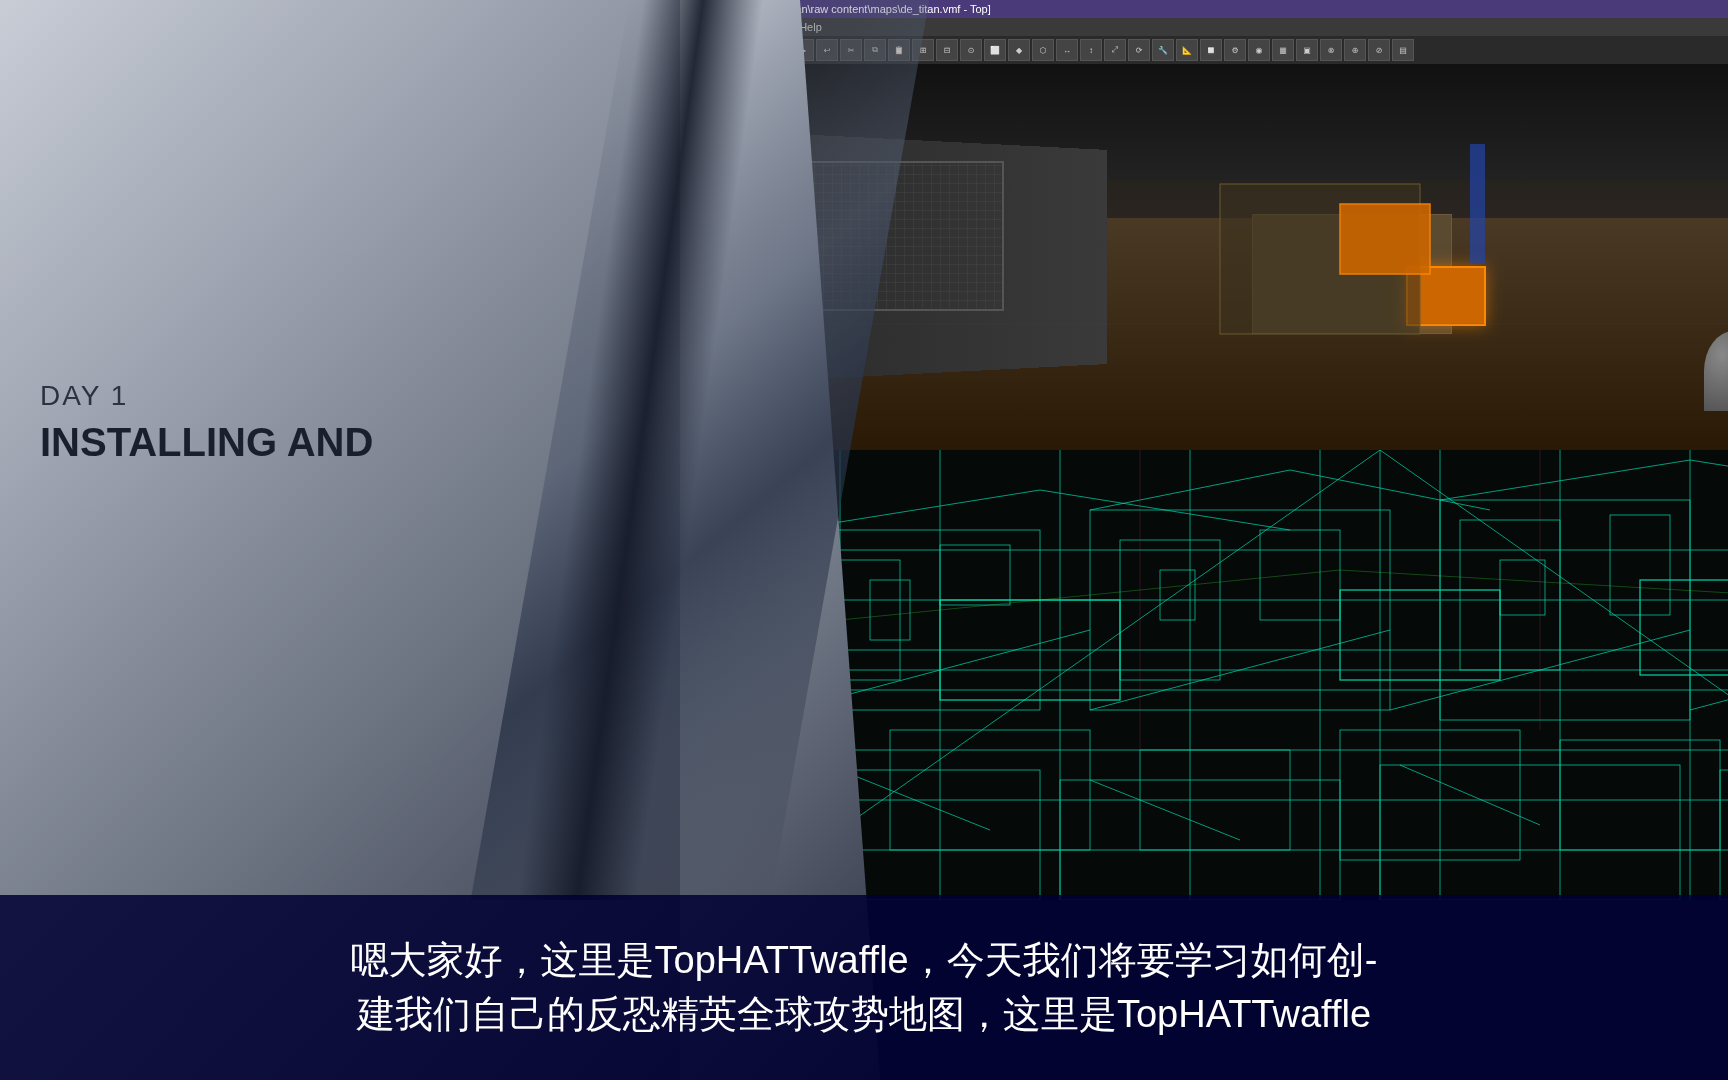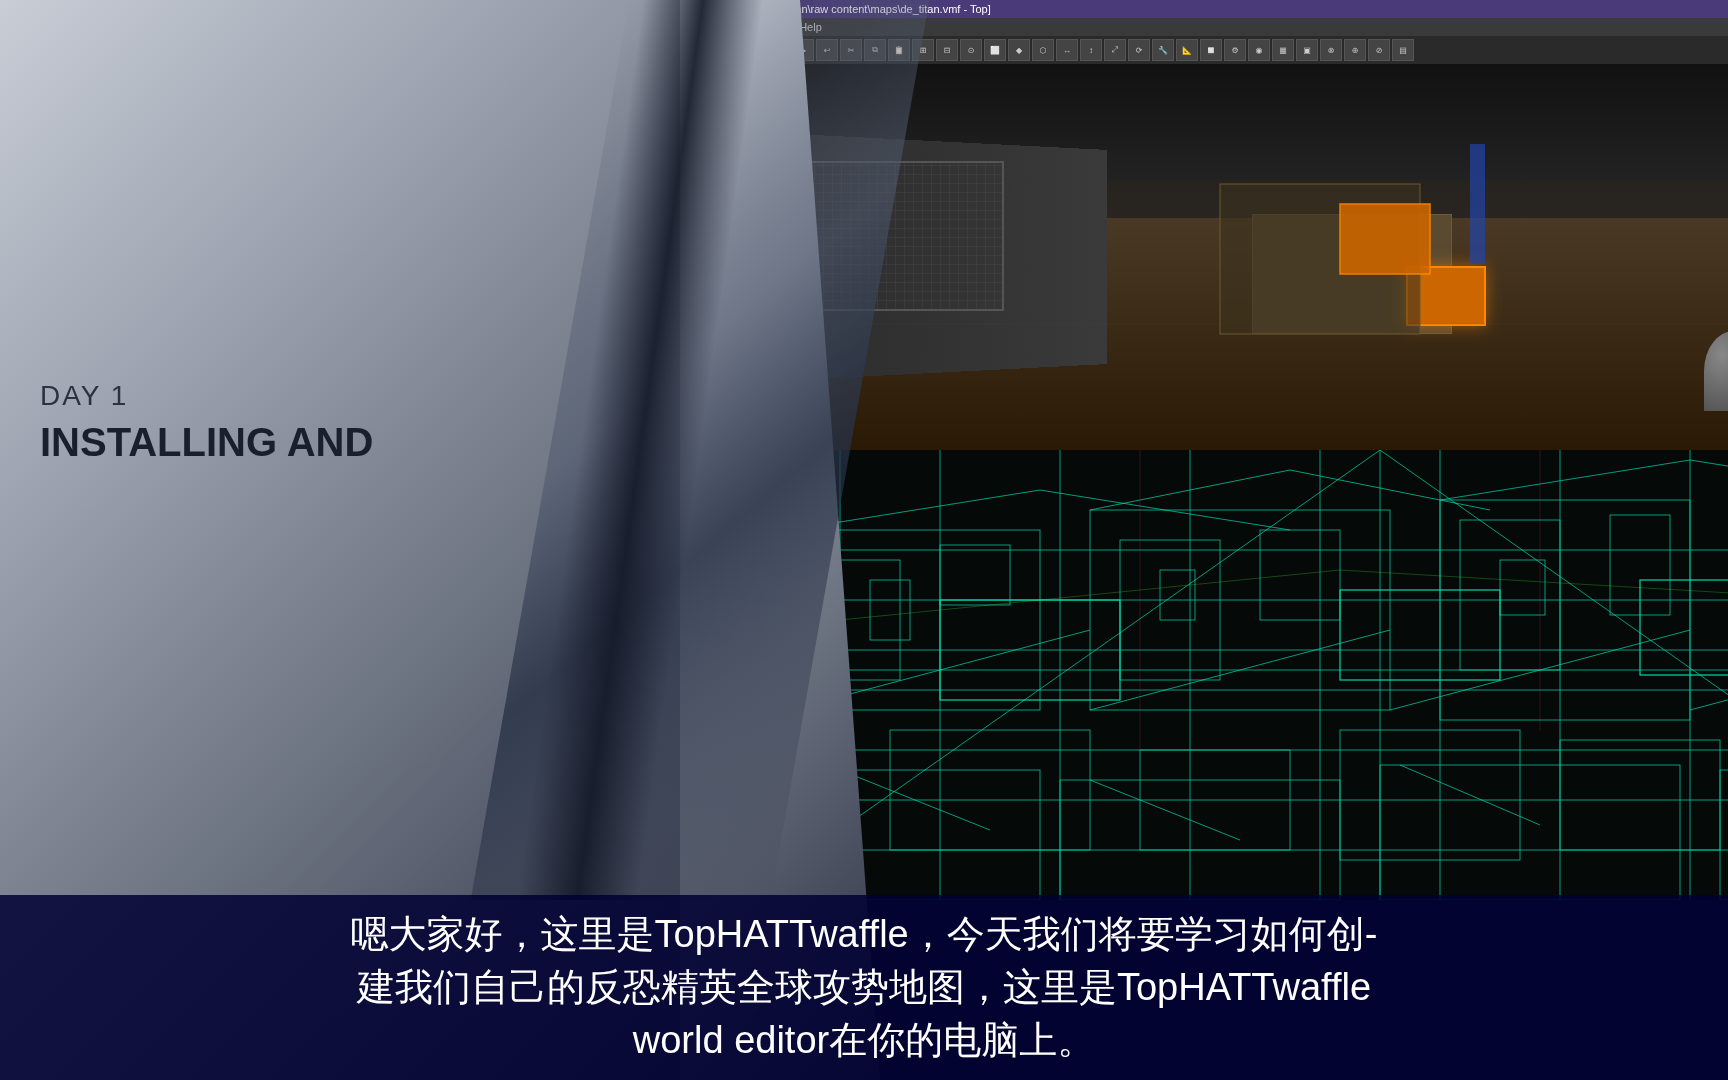--- a/index.html
+++ b/index.html
@@ -477,17 +477,16 @@
         </svg>
       </div>
     </div>
 
   </div>
 
   <div class="subtitles-bar">
     <div class="subtitle-text">
       <div>嗯大家好，这里是TopHATTwaffle，今天我们将要学习如何创-</div>
       <div>建我们自己的反恐精英全球攻势地图，这里是TopHATTwaffle</div>
-      <div>world editor在你的电脑上。</div>
     </div>
   </div>
 
 </div>
 
 </body></html>

